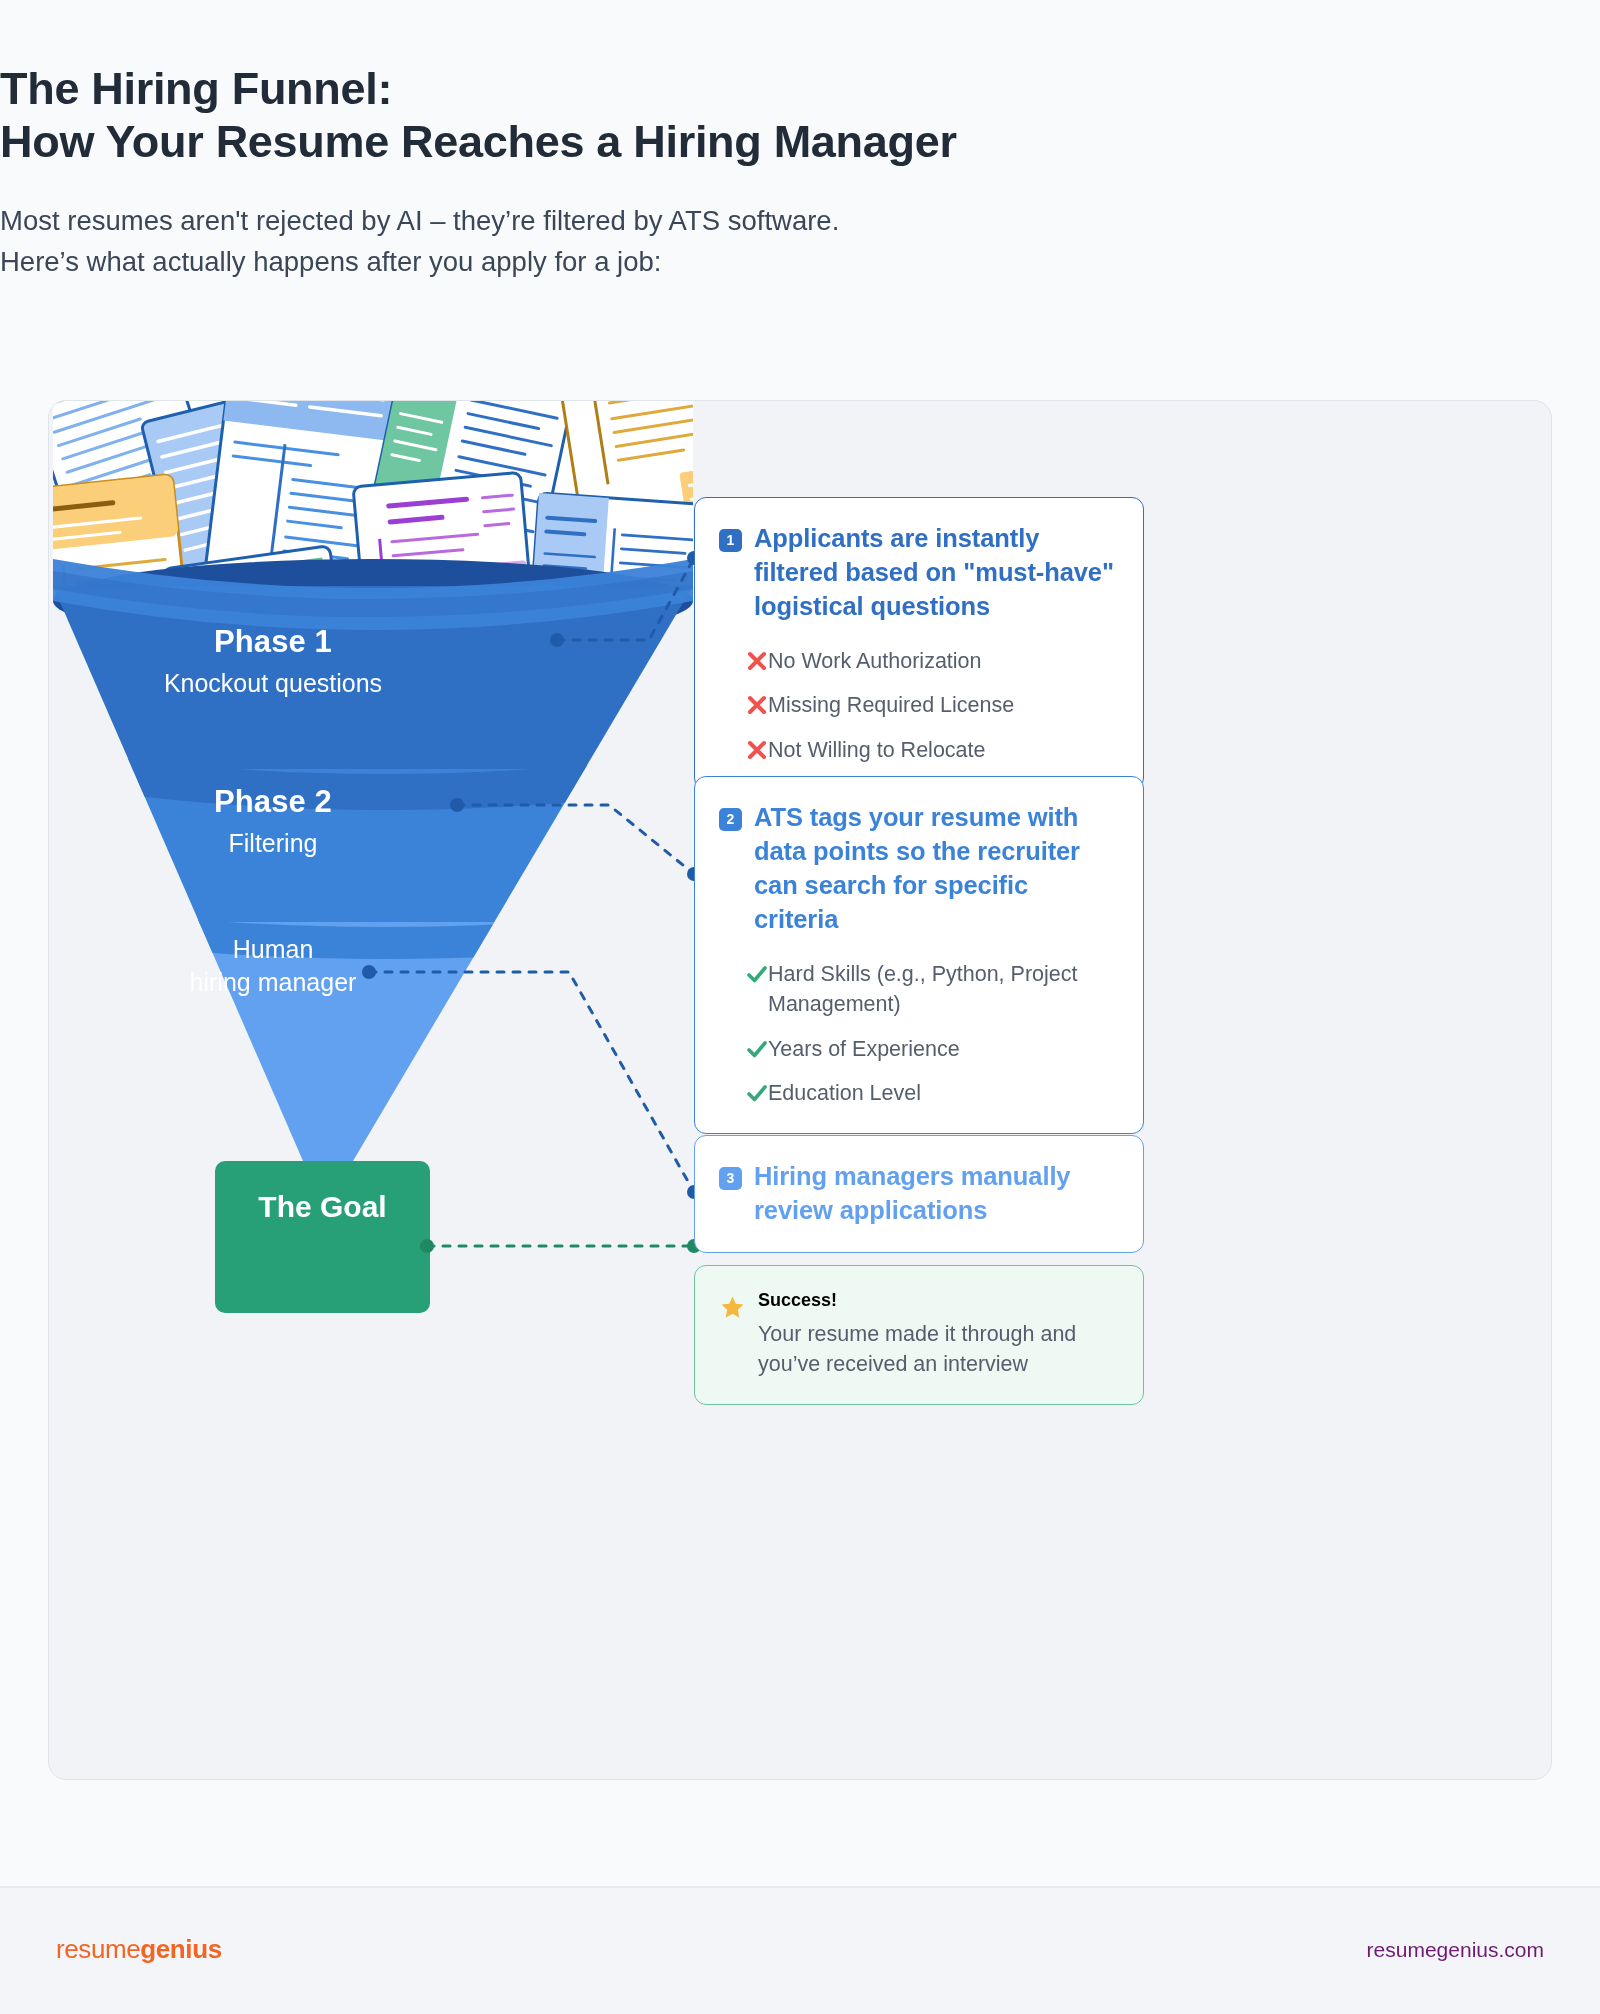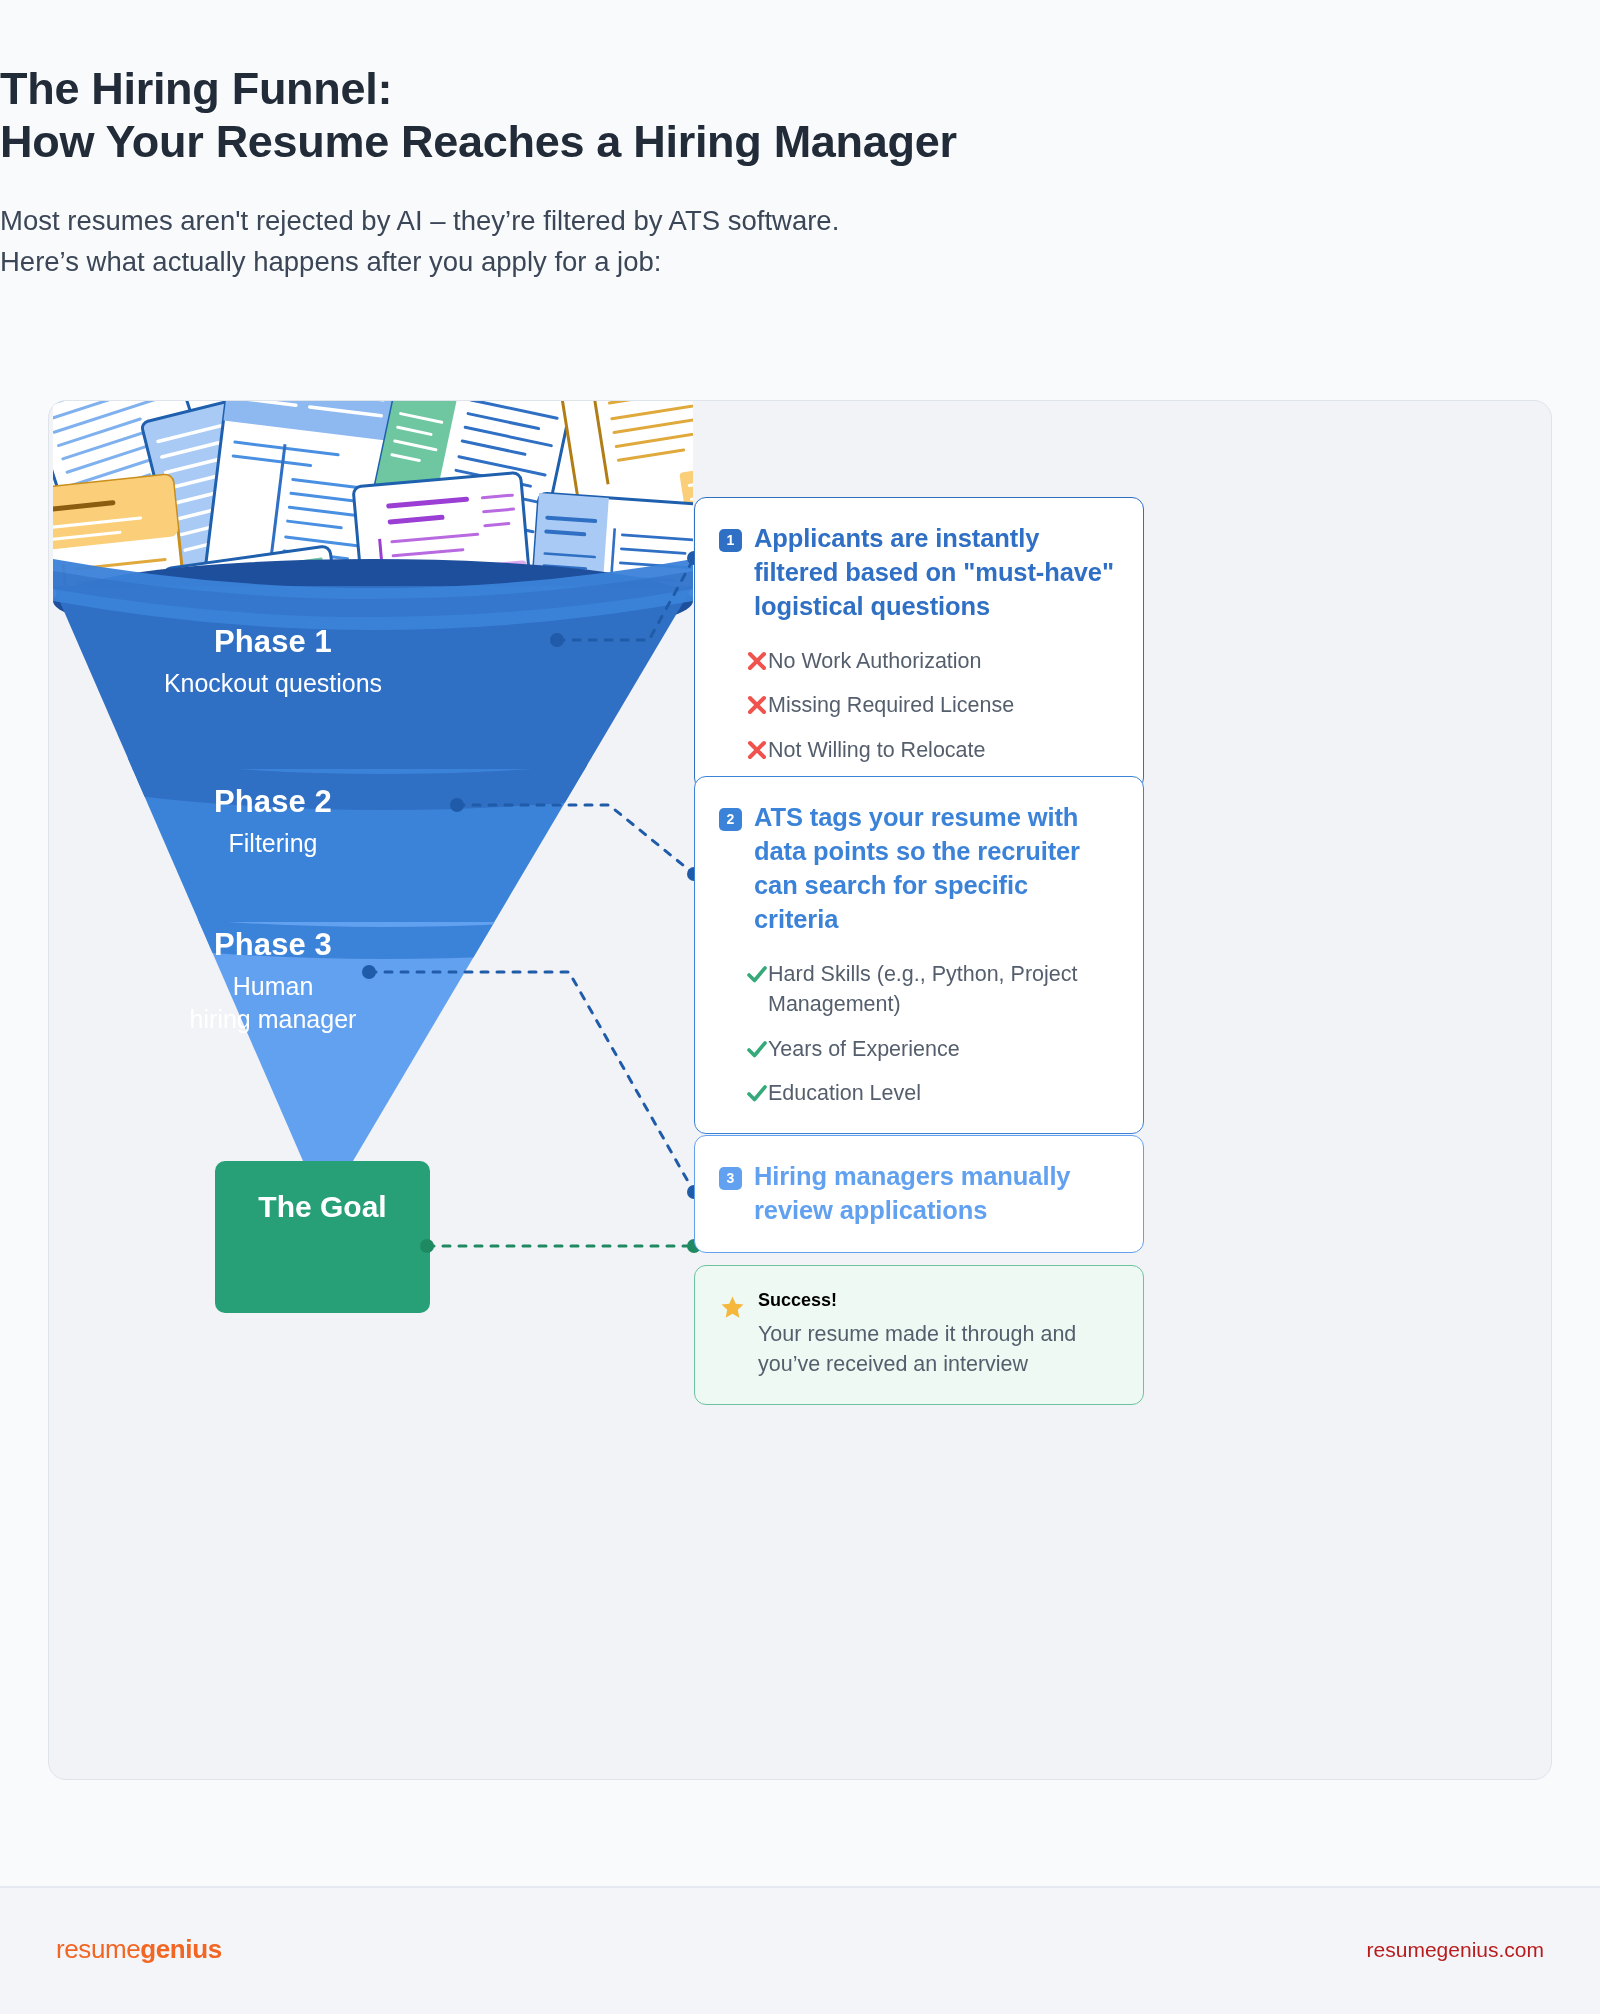--- a/index.html
+++ b/index.html
@@ -205,21 +205,21 @@
     left: 56px; top: 48px;
     font-size: 26px;
     letter-spacing: -0.4px;
   }
   .logo .r1 { color: #f26522; font-weight: 400; }
   .logo .r2 { color: #f26522; font-weight: 700; }
   .site {
     position: absolute;
     right: 56px; top: 52px;
     font-size: 21px;
-    color: #b91c1c;
+    color: #701a75;
   }
 </style>
 </head>
 <body>
 
 <div class="page">
 
   <div class="header">
     <div class="title-line">The Hiring Funnel:</div>
     <div class="title-line">How Your Resume Reaches a Hiring Manager</div>
@@ -479,21 +479,20 @@
 
       <div class="phase-label" id="phase1-label">
         <div class="phase-title">Phase 1</div>
         <div class="phase-sub">Knockout questions</div>
       </div>
       <div class="phase-label" id="phase2-label">
         <div class="phase-title">Phase 2</div>
         <div class="phase-sub">Filtering</div>
       </div>
       <div class="phase-label" id="phase3-label">
-        <div class="phase-title">Phase 3</div>
         <div class="phase-sub">
           <div>Human</div>
           <div>hiring manager</div>
         </div>
       </div>
 
       <div class="goal-box">
         <div class="goal-title">The Goal</div>
       </div>
     </div>

